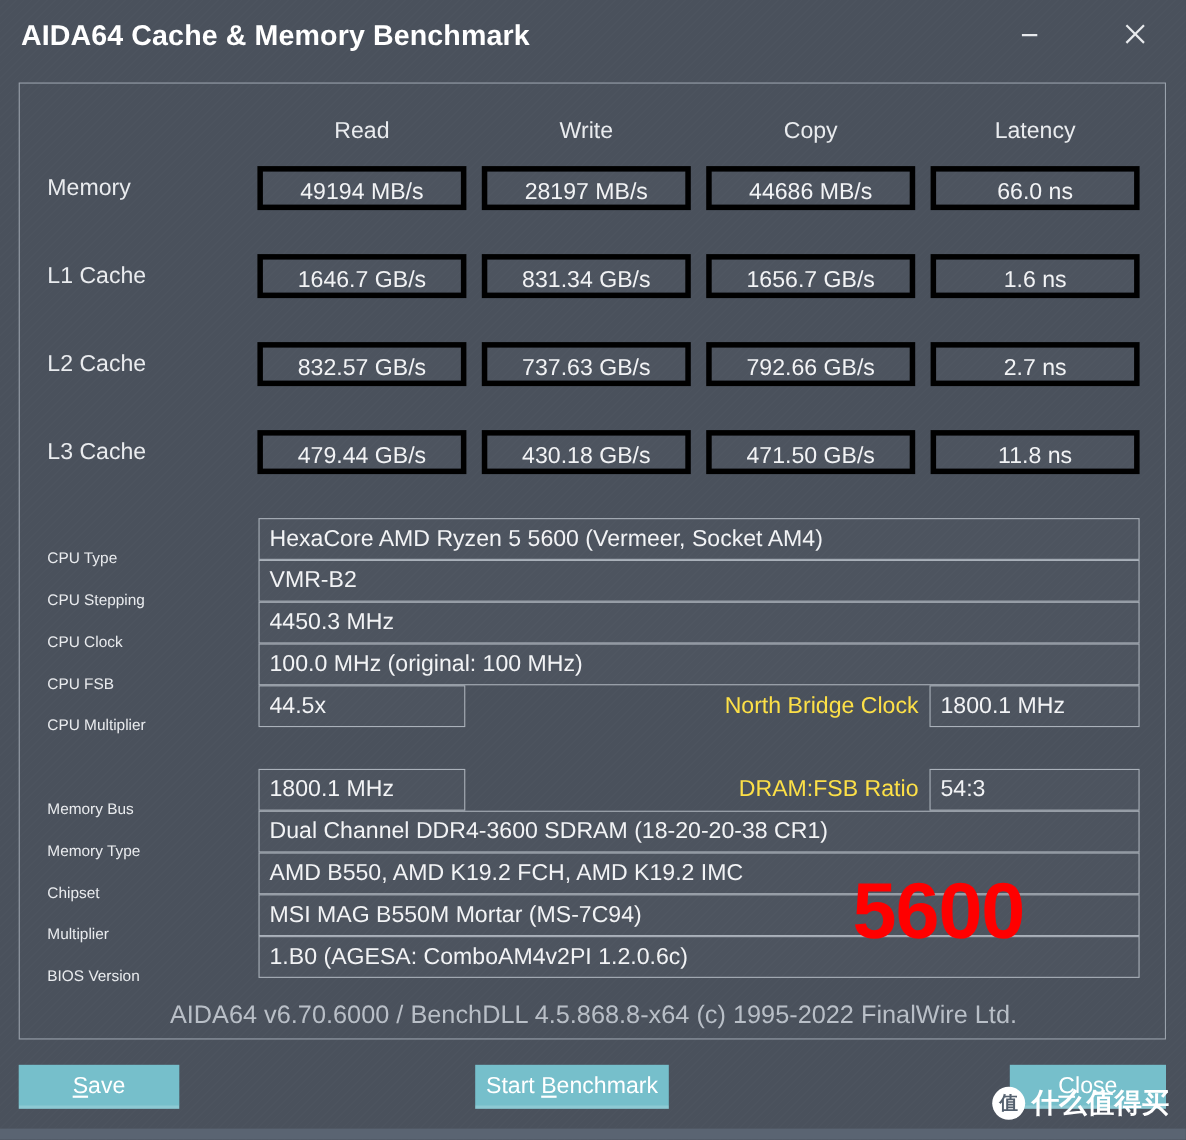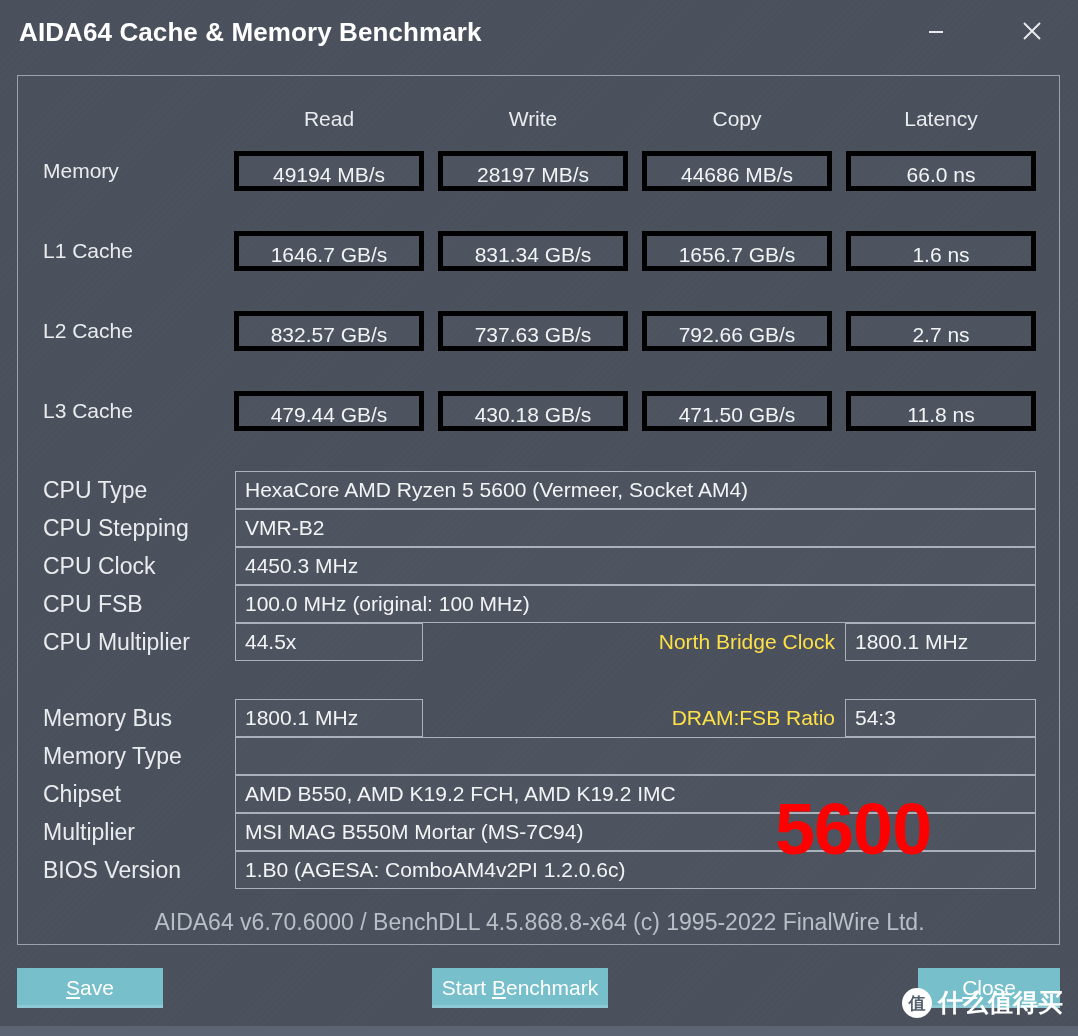--- a/index.html
+++ b/index.html
@@ -105,24 +105,24 @@
 
   
   .info-table {
     position: absolute;
     left: 0;
     width: 1043px;
   }
   .info-row { position: relative; height: 38px; }
   .info-label {
     position: absolute;
-    left: 25px; top: 0;
+    left: 25px; top: 17px;
     height: 38px;
     line-height: 38px;
-    font-size: 23px;
+    font-size: 14px;
     color: #e9ebee;
     white-space: nowrap;
   }
   .info-box {
     position: absolute;
     left: 217px; top: 0;
     width: 801px; height: 38px;
     border: 1px solid #aab1ba;
     box-sizing: border-box;
     background: rgba(255,255,255,0.018);
@@ -362,20 +362,21 @@
       <div class="info-box-left"></div>
       <div class="info-value">1800.1 MHz</div>
       <div class="info-mid-label">DRAM:FSB Ratio</div>
       <div class="info-box-right"></div>
       <div class="info-value-right">54:3</div>
     </div>
 
     <div class="info-row">
       <div class="info-label">Memory Type</div>
       <div class="info-box"></div>
+      <div class="info-value">Dual Channel DDR4-3600 SDRAM  (18-20-20-38 CR1)</div>
     </div>
 
     <div class="info-row">
       <div class="info-label">Chipset</div>
       <div class="info-box"></div>
       <div class="info-value">AMD B550, AMD K19.2 FCH, AMD K19.2 IMC</div>
     </div>
 
     <div class="info-row">
       <div class="info-label">Multiplier</div>

